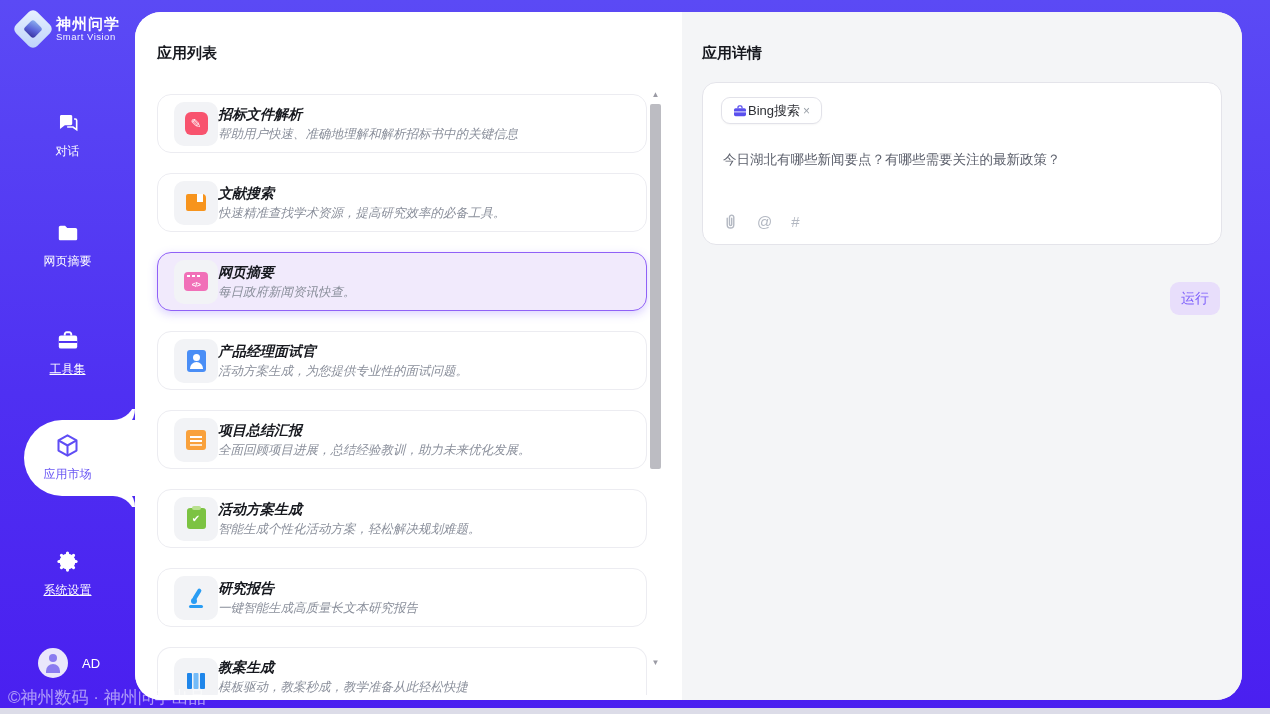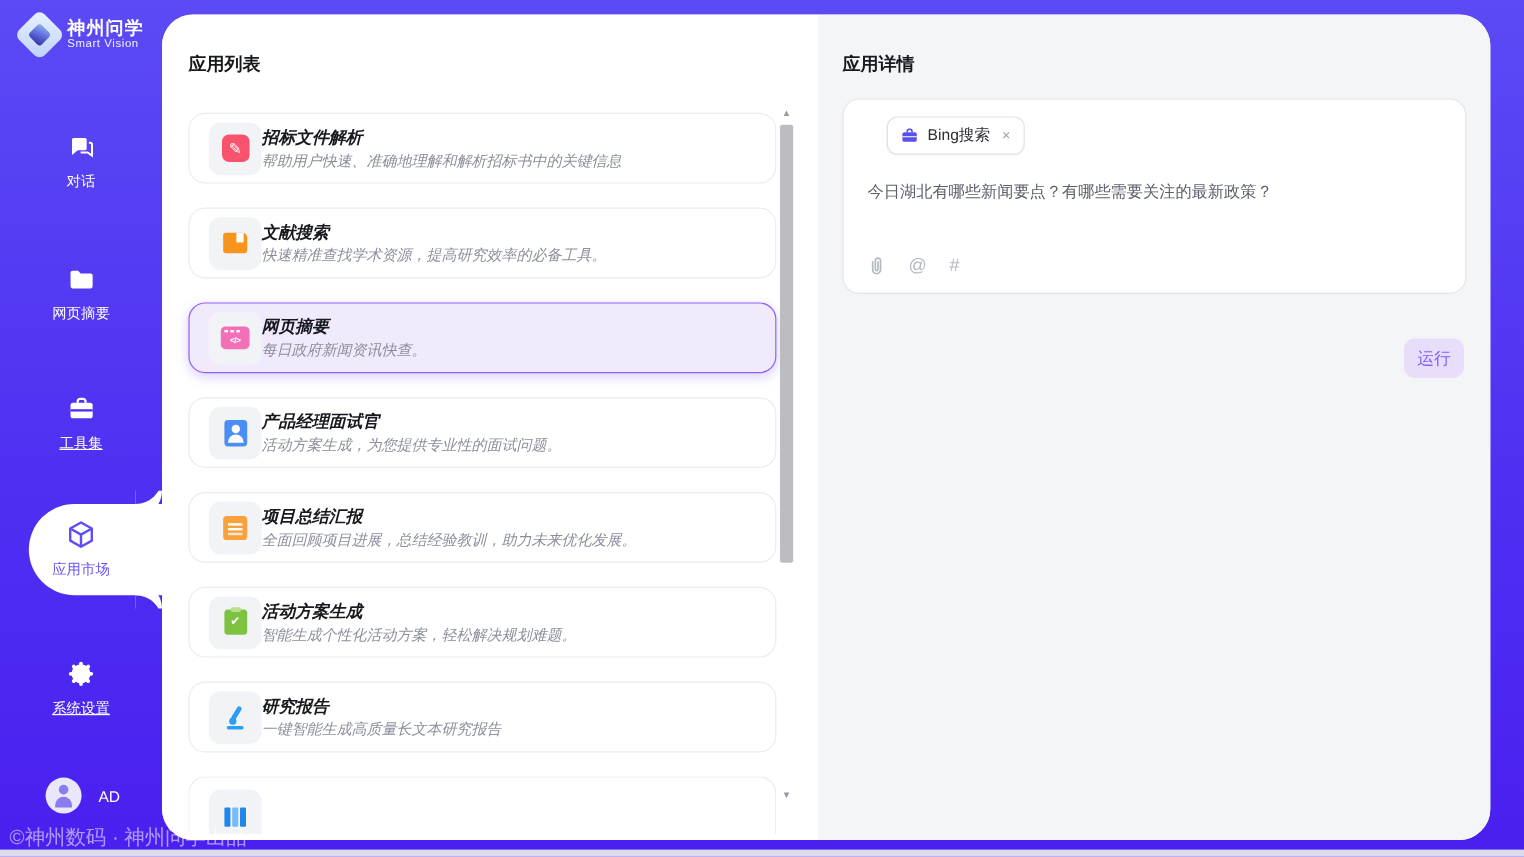--- a/index.html
+++ b/index.html
@@ -95,22 +95,22 @@
 
   
   .fsb { position:absolute; right:20px; top:78px; bottom:32px; width:13px; }
   .fsb .arr { position:absolute; left:0; width:13px; text-align:center; color:#9a9aa4; font-size:8px; line-height:10px; cursor:pointer; }
   .fsb .arr.up { top:0; } .fsb .arr.down { bottom:0; }
   .fsb .thumb { position:absolute; left:1px; top:14px; width:11px; height:365px; background:#bcbcc2; border-radius:2px; cursor:pointer; }
 
   
   .composer { position:absolute; left:20px; top:70px; right:20px; height:163px; background:#fff;
     border:1px solid #e4e4ea; border-radius:14px; }
-  .tool-tag { position:absolute; left:36px; top:14px; height:32px; display:inline-flex; align-items:center;
-    gap:8px; padding:0 11px; background:#fff; border:1px solid #e2e2e9; border-radius:9px;
+  .tool-tag { position:absolute; left:18px; top:14px; height:27px; display:inline-flex; align-items:center;
+    gap:1px; padding:0 11px; background:#fff; border:1px solid #e2e2e9; border-radius:9px;
     box-shadow:0 1px 2px rgba(0,0,0,.04); cursor:pointer; }
   .tool-tag .tlabel { font-size:13px; color:#2b2d33; }
   .tool-tag .tclose { font-size:12px; color:#9aa0a8; margin-left:2px; cursor:pointer; }
   .query { position:absolute; left:20px; top:68px; right:20px; font-size:13.5px; color:#5b5f6b; cursor:text; }
   .composer-icons { position:absolute; left:20px; bottom:14px; display:flex; align-items:center; gap:19px;
     color:#b3b8c2; font-size:15px; }
   .composer-icons .ci { cursor:pointer; display:flex; align-items:center; }
   .run-btn { position:absolute; right:22px; top:270px; width:50px; height:33px; border:none;
     background:#e8defb; color:#7d5ffb; font-size:14px; border-radius:9px; cursor:pointer;
     font-family:inherit; }
@@ -274,20 +274,24 @@
           <span class="card-text">
             <div class="card-title">研究报告</div>
             <div class="card-desc">一键智能生成高质量长文本研究报告</div>
           </span>
         </div>
 
         <div class="card cut">
           <span class="app-icon">
               <span class="ic-books"></span>
             </span>
+          <span class="card-text">
+            <div class="card-title">教案生成</div>
+            <div class="card-desc">模板驱动，教案秒成，教学准备从此轻松快捷</div>
+          </span>
         </div>
 
       </div>
 
       <div class="fsb">
         <span class="arr up">▲</span>
         <span class="thumb"></span>
         <span class="arr down">▼</span>
       </div>
     </div>

